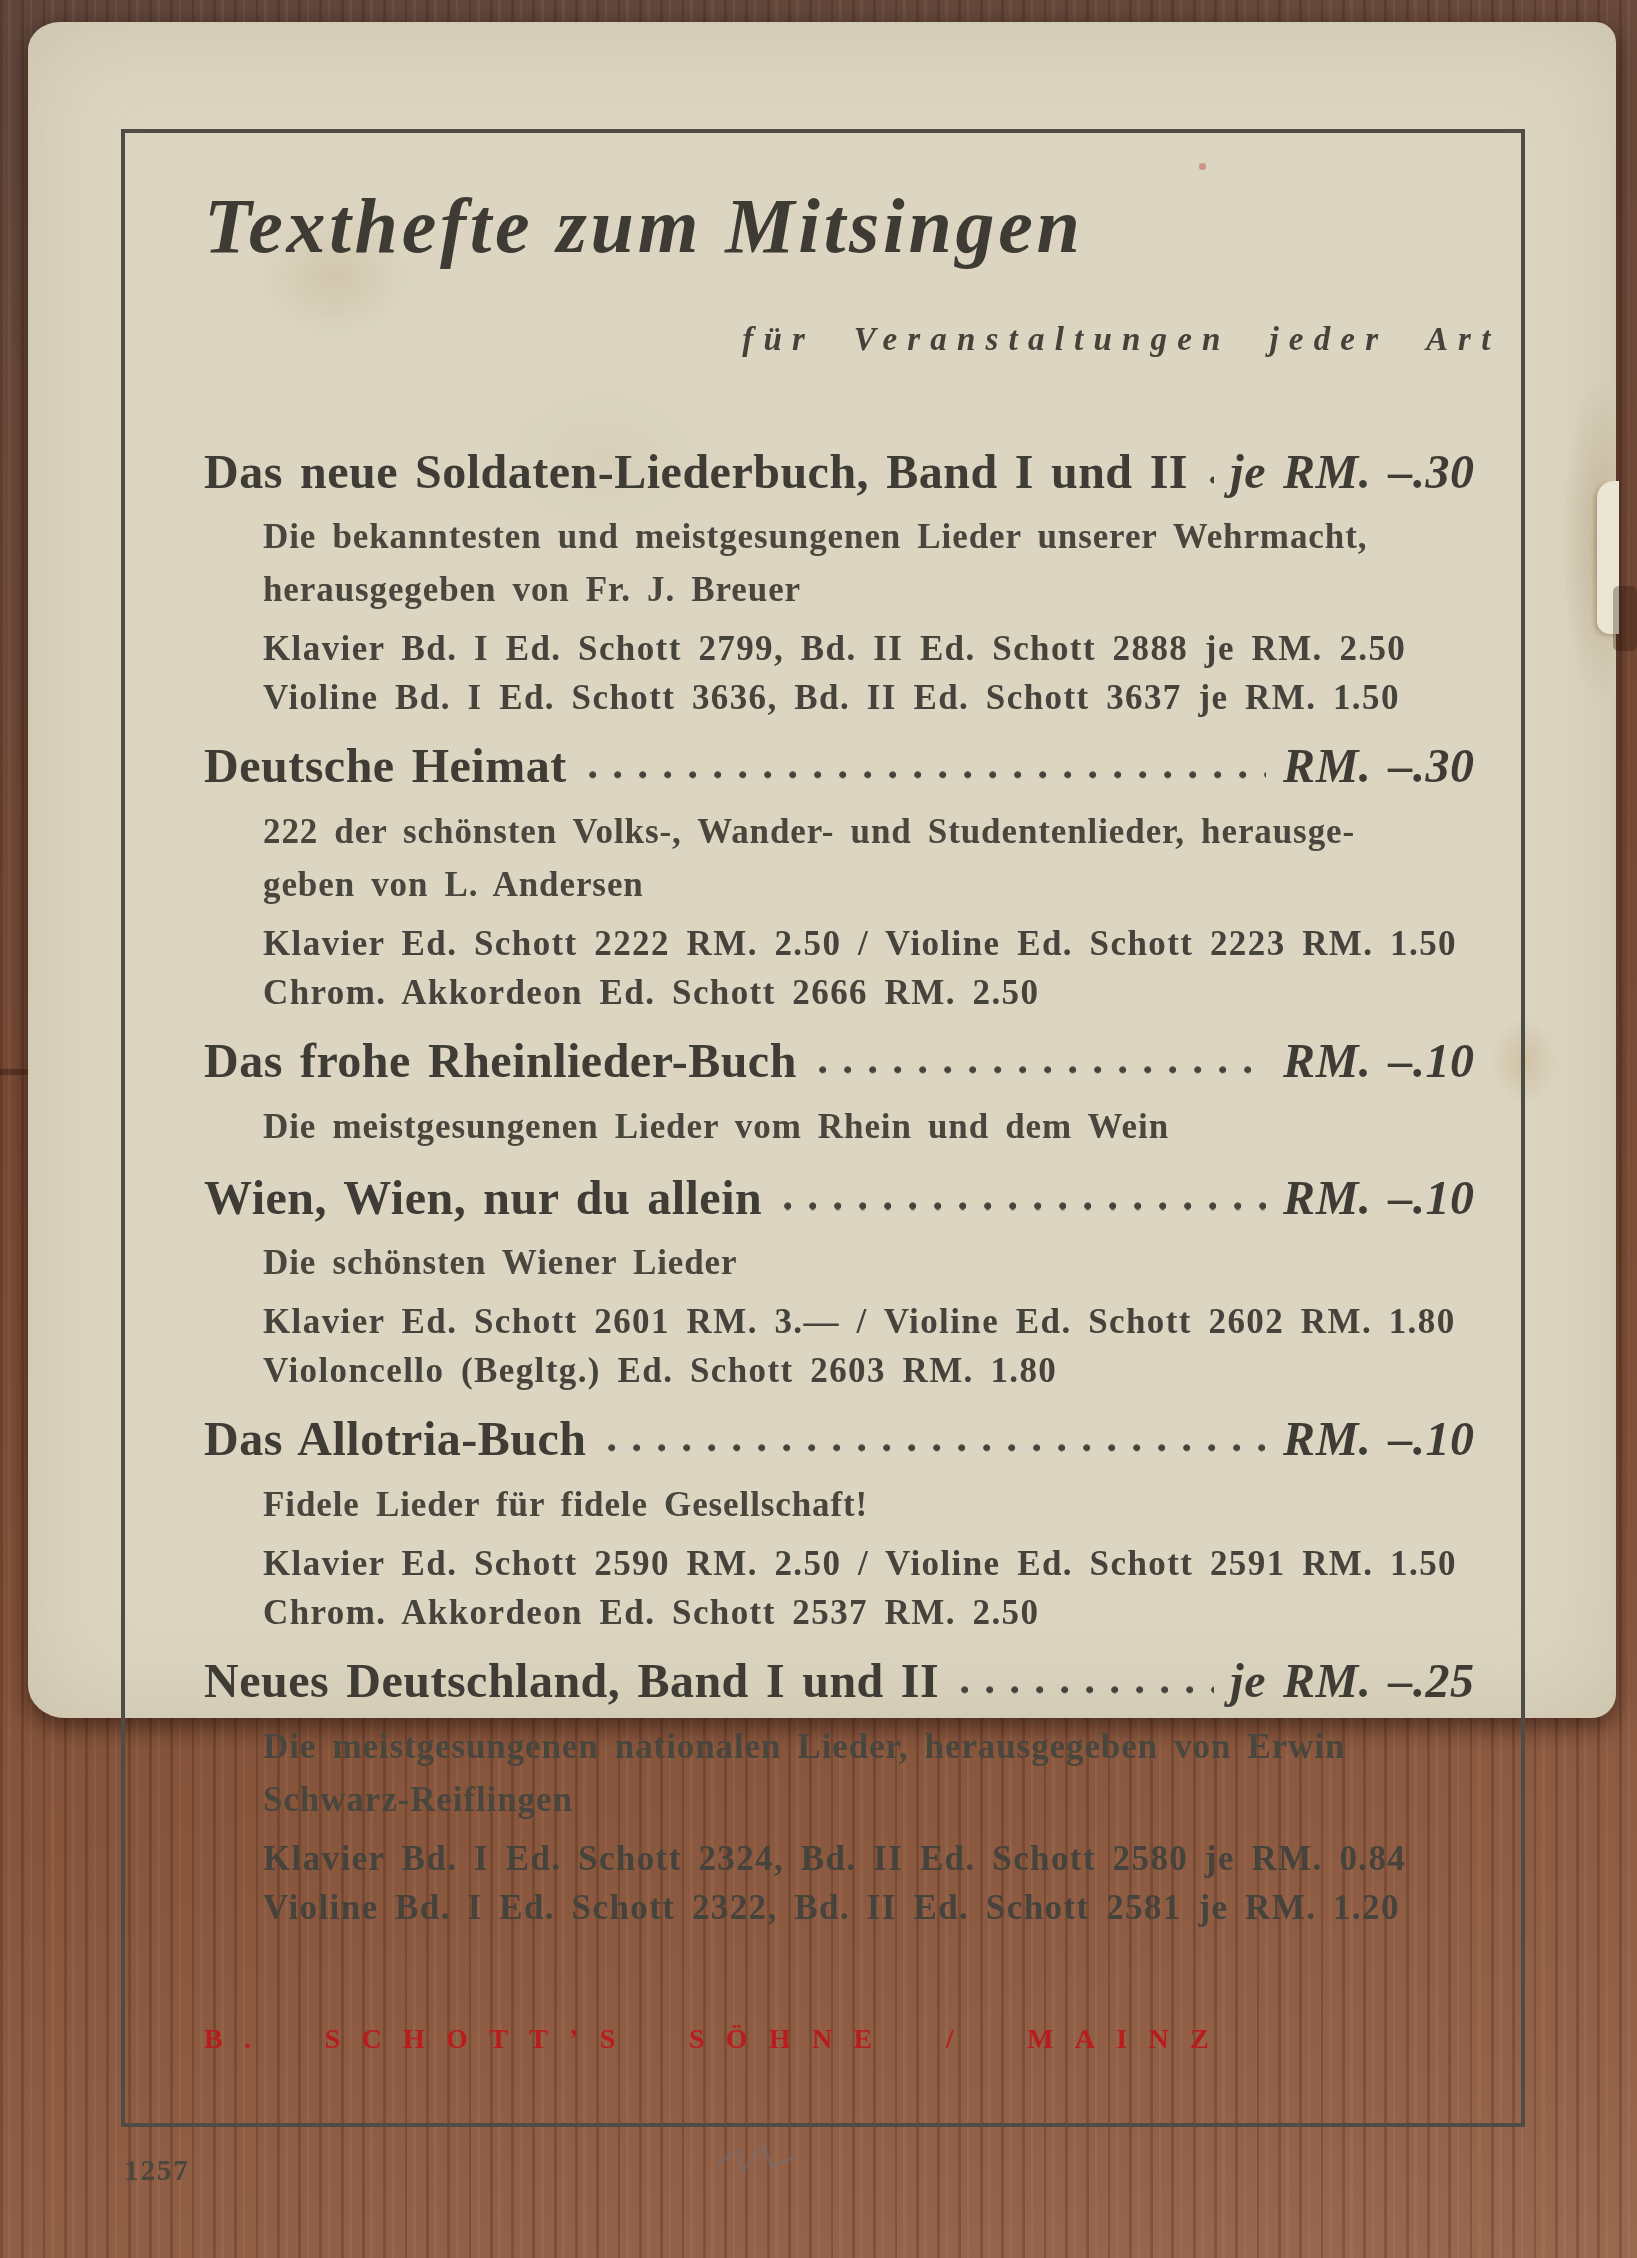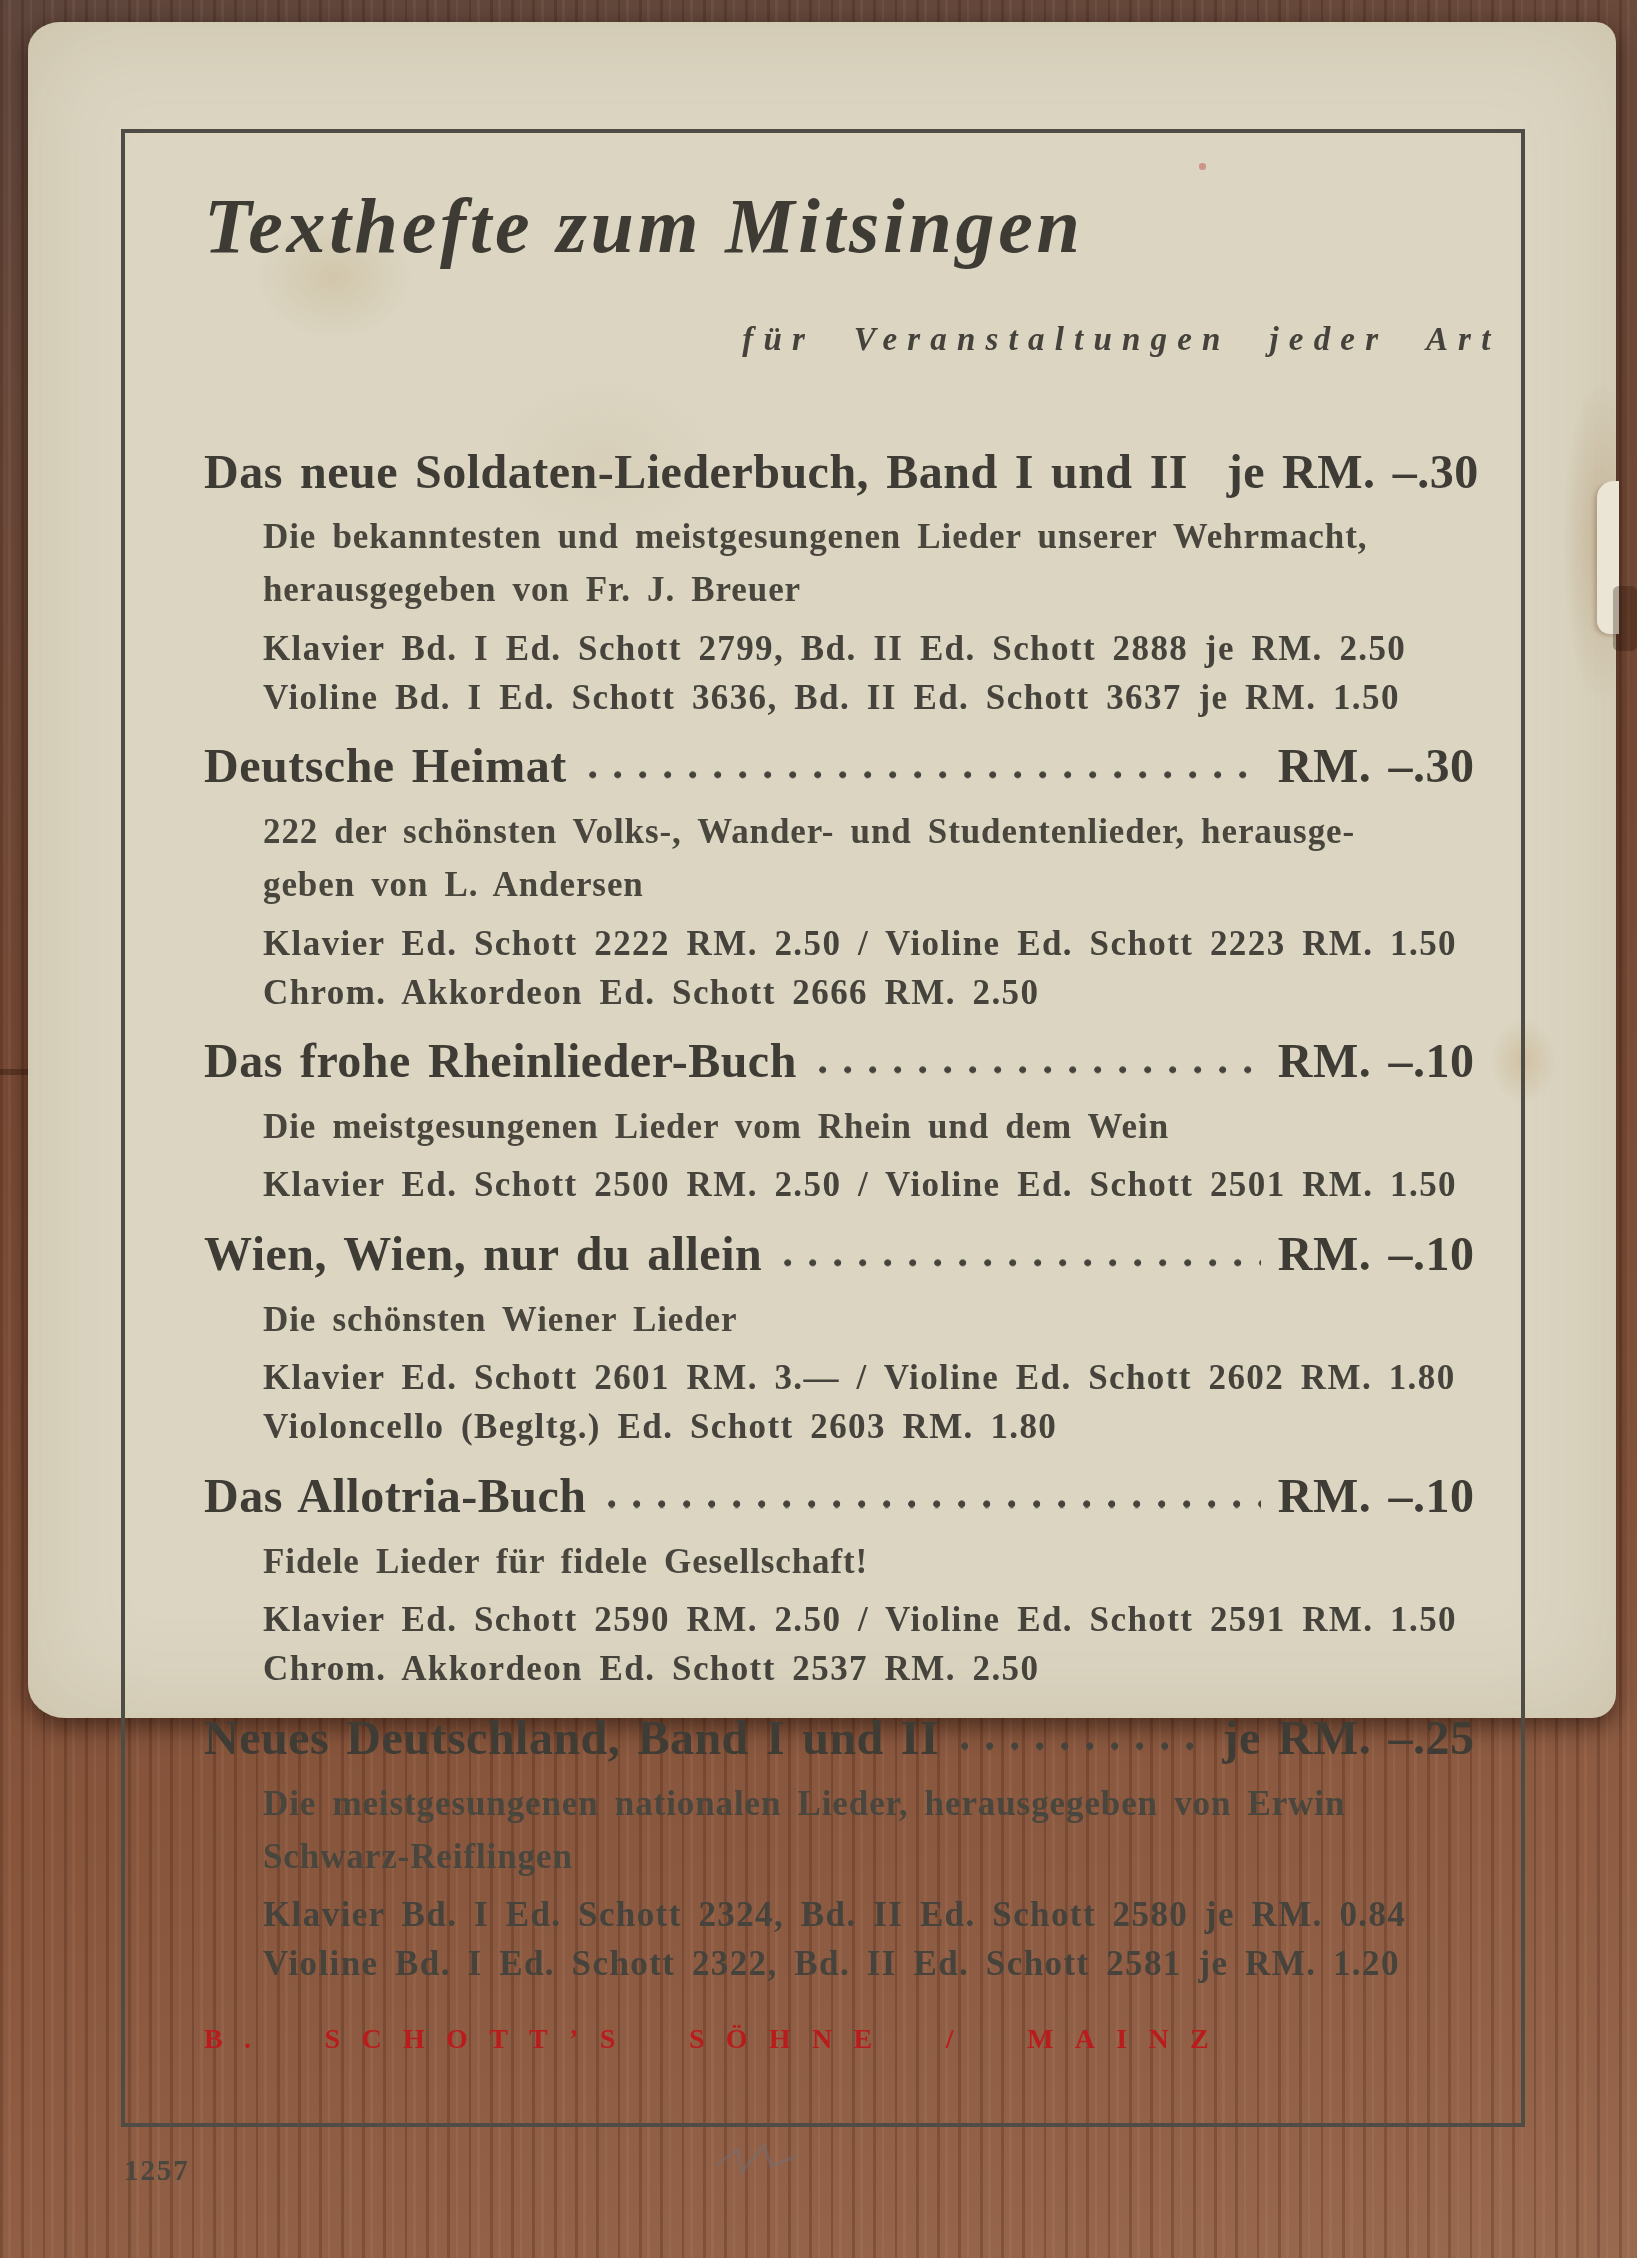--- a/index.html
+++ b/index.html
@@ -74,21 +74,21 @@
     font-weight: 700; font-size: 48px; line-height: 1.08;
     letter-spacing: 0.5px; word-spacing: 4.6px; color: #3e3c35;
     margin-bottom: 13px; white-space: nowrap;
   }
   .leader {
     flex: 1 1 auto; height: 7.4px; margin: 0 16.7px 0 22px;
     transform: translateY(-3.7px);
     background-image: radial-gradient(circle at 3.7px 3.7px, #45433b 3.1px, rgba(69,67,59,0) 3.9px);
     background-size: 25px 7.4px; background-repeat: repeat-x; background-position: left center;
   }
-  .item-price { white-space: nowrap; }
+  .item-price { white-space: nowrap; font-style: italic; }
   .item-desc div {
     margin-left: 59px;
     font-weight: 700; font-size: 35px; line-height: 53px;
     letter-spacing: 0.9px; word-spacing: 6.5px; color: #49463d;
   }
   .item-editions { margin-top: 7.4px; }
   .item-editions div {
     margin-left: 59px;
     font-weight: 700; font-size: 35px; line-height: 49px;
     letter-spacing: 1.4px; word-spacing: 6.5px; color: #45433b;
@@ -155,23 +155,20 @@
 
         <div class="section">
           <div class="item-heading">
             <span>Das frohe Rheinlieder-Buch</span>
             <span class="leader"></span>
             <span class="item-price">RM. –.10</span>
           </div>
           <div class="item-desc">
             <div>Die meistgesungenen Lieder vom Rhein und dem Wein</div>
           </div>
-          <div class="item-editions">
-            <div>Klavier Ed. Schott 2500 RM. 2.50 / Violine Ed. Schott 2501 RM. 1.50</div>
-          </div>
         </div>
 
         <div class="section">
           <div class="item-heading">
             <span>Wien, Wien, nur du allein</span>
             <span class="leader"></span>
             <span class="item-price">RM. –.10</span>
           </div>
           <div class="item-desc">
             <div>Die schönsten Wiener Lieder</div>

